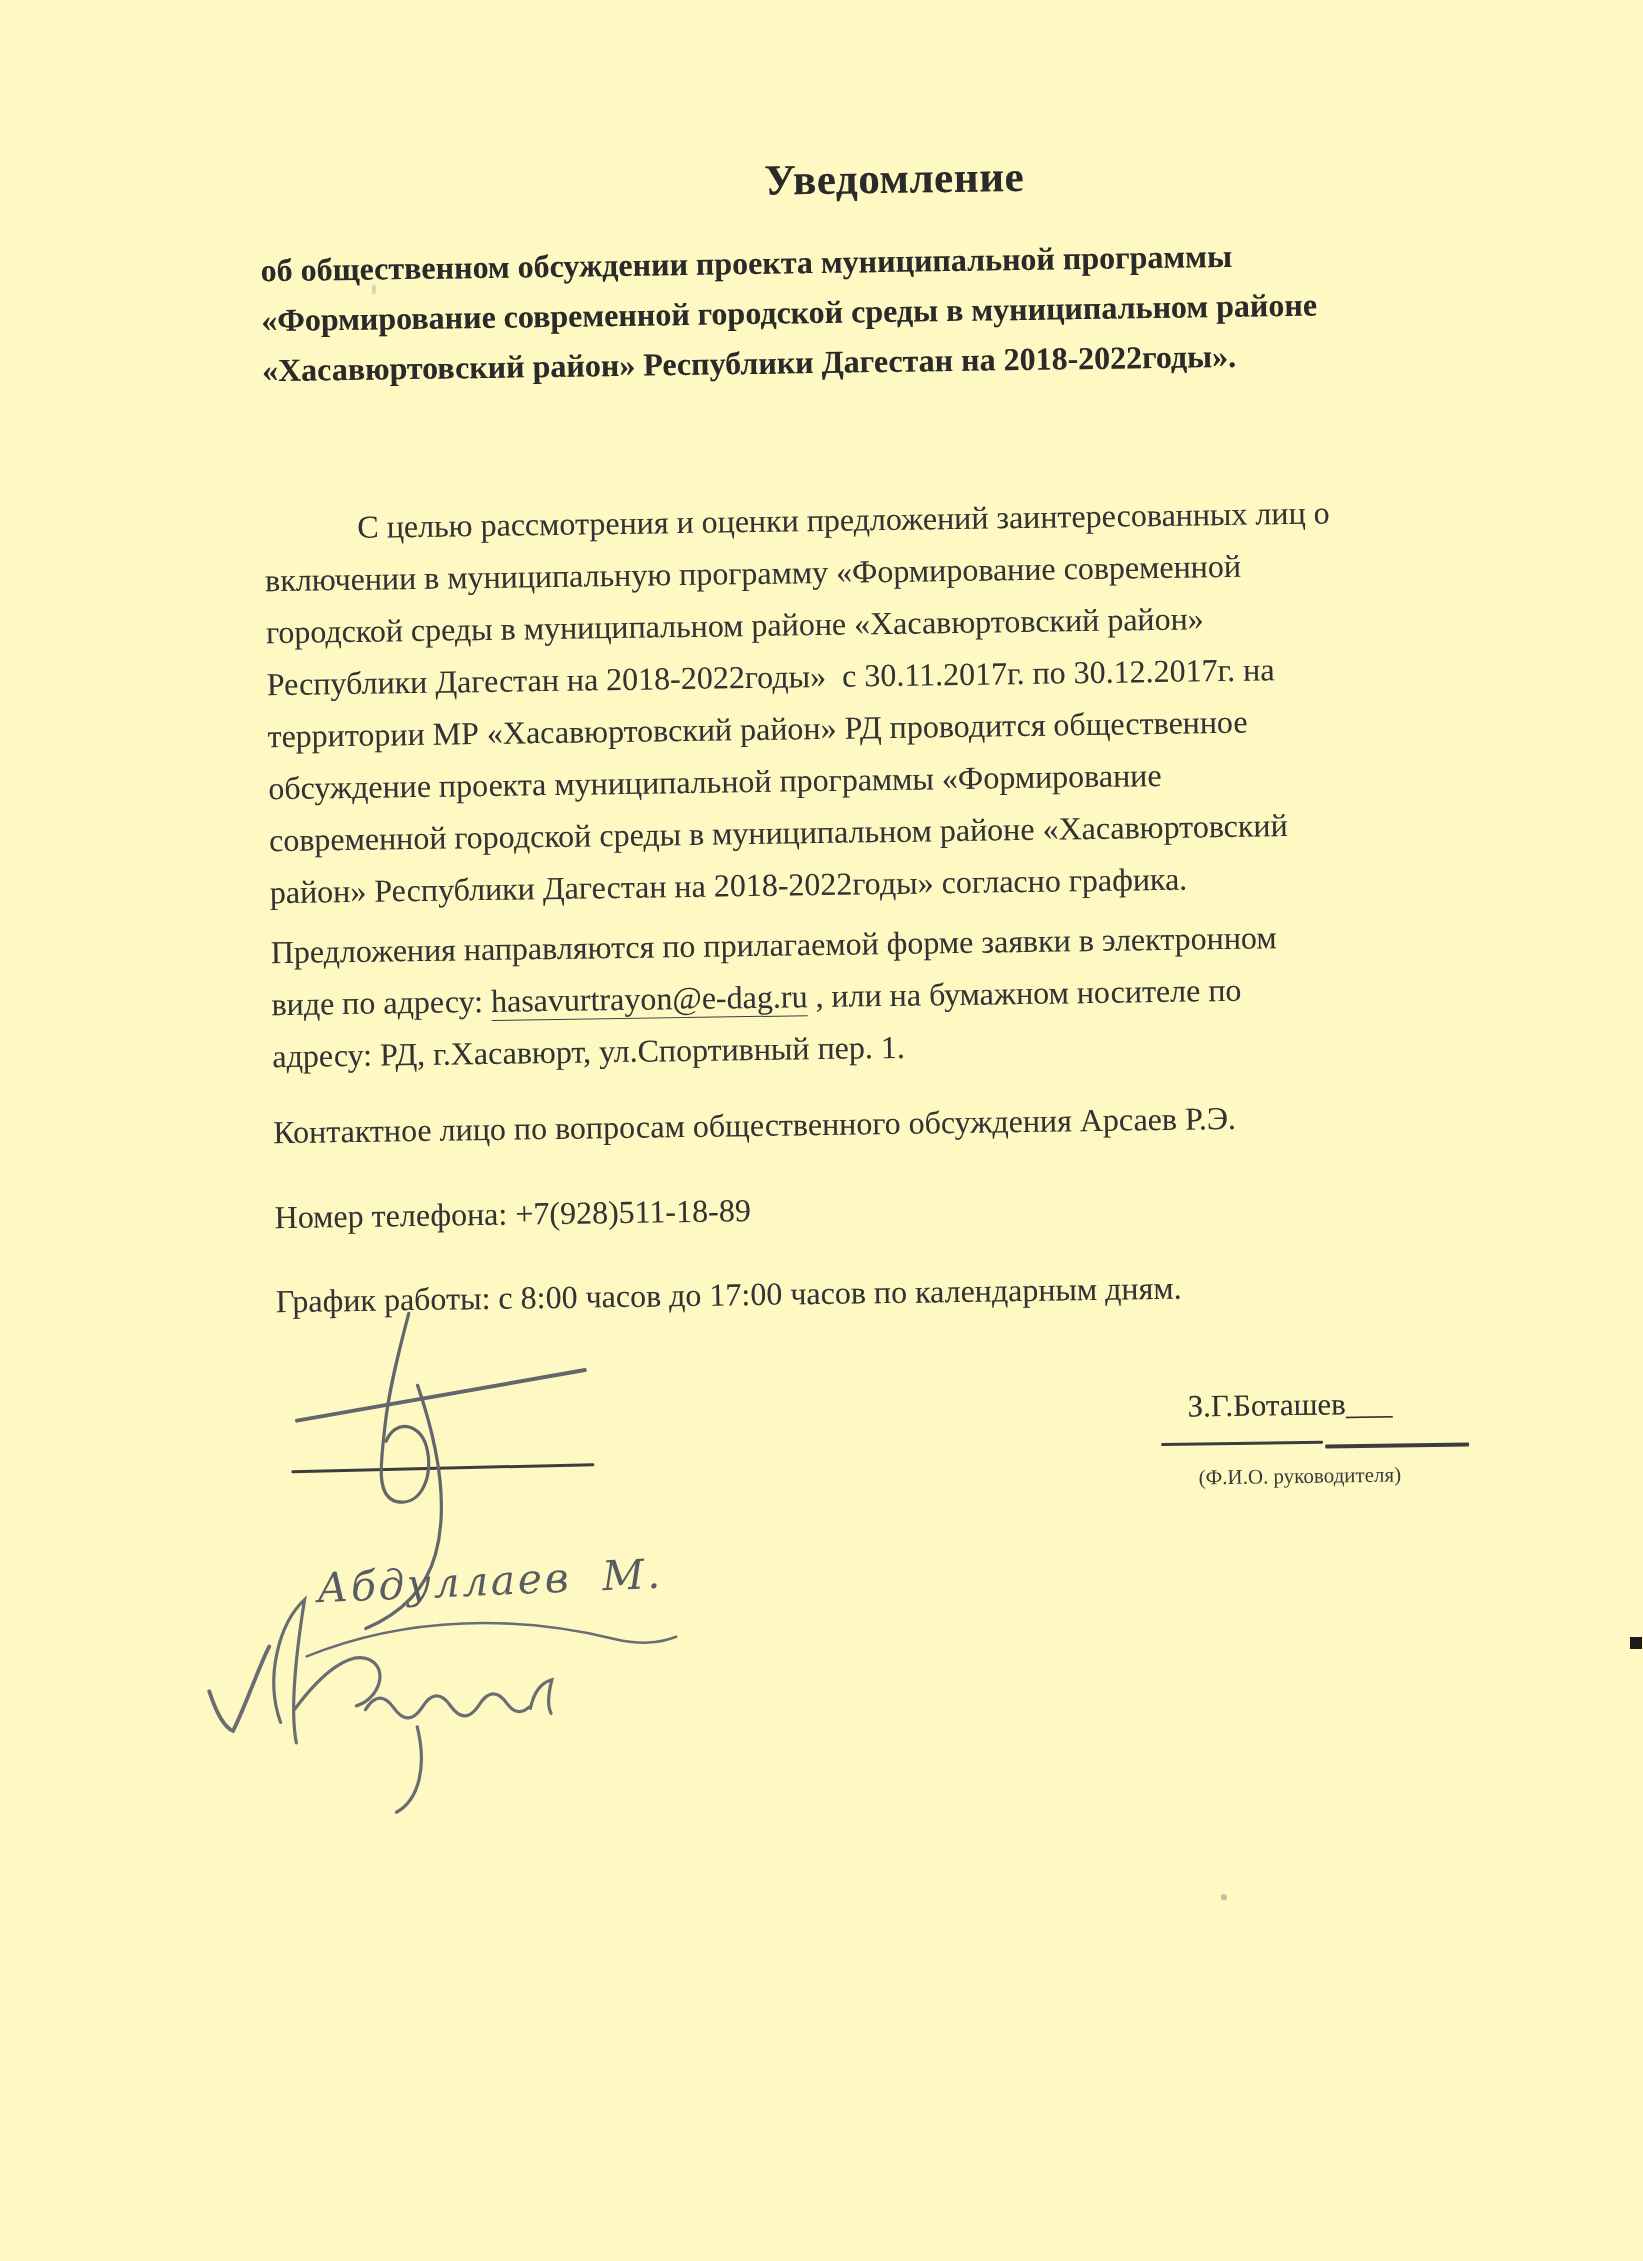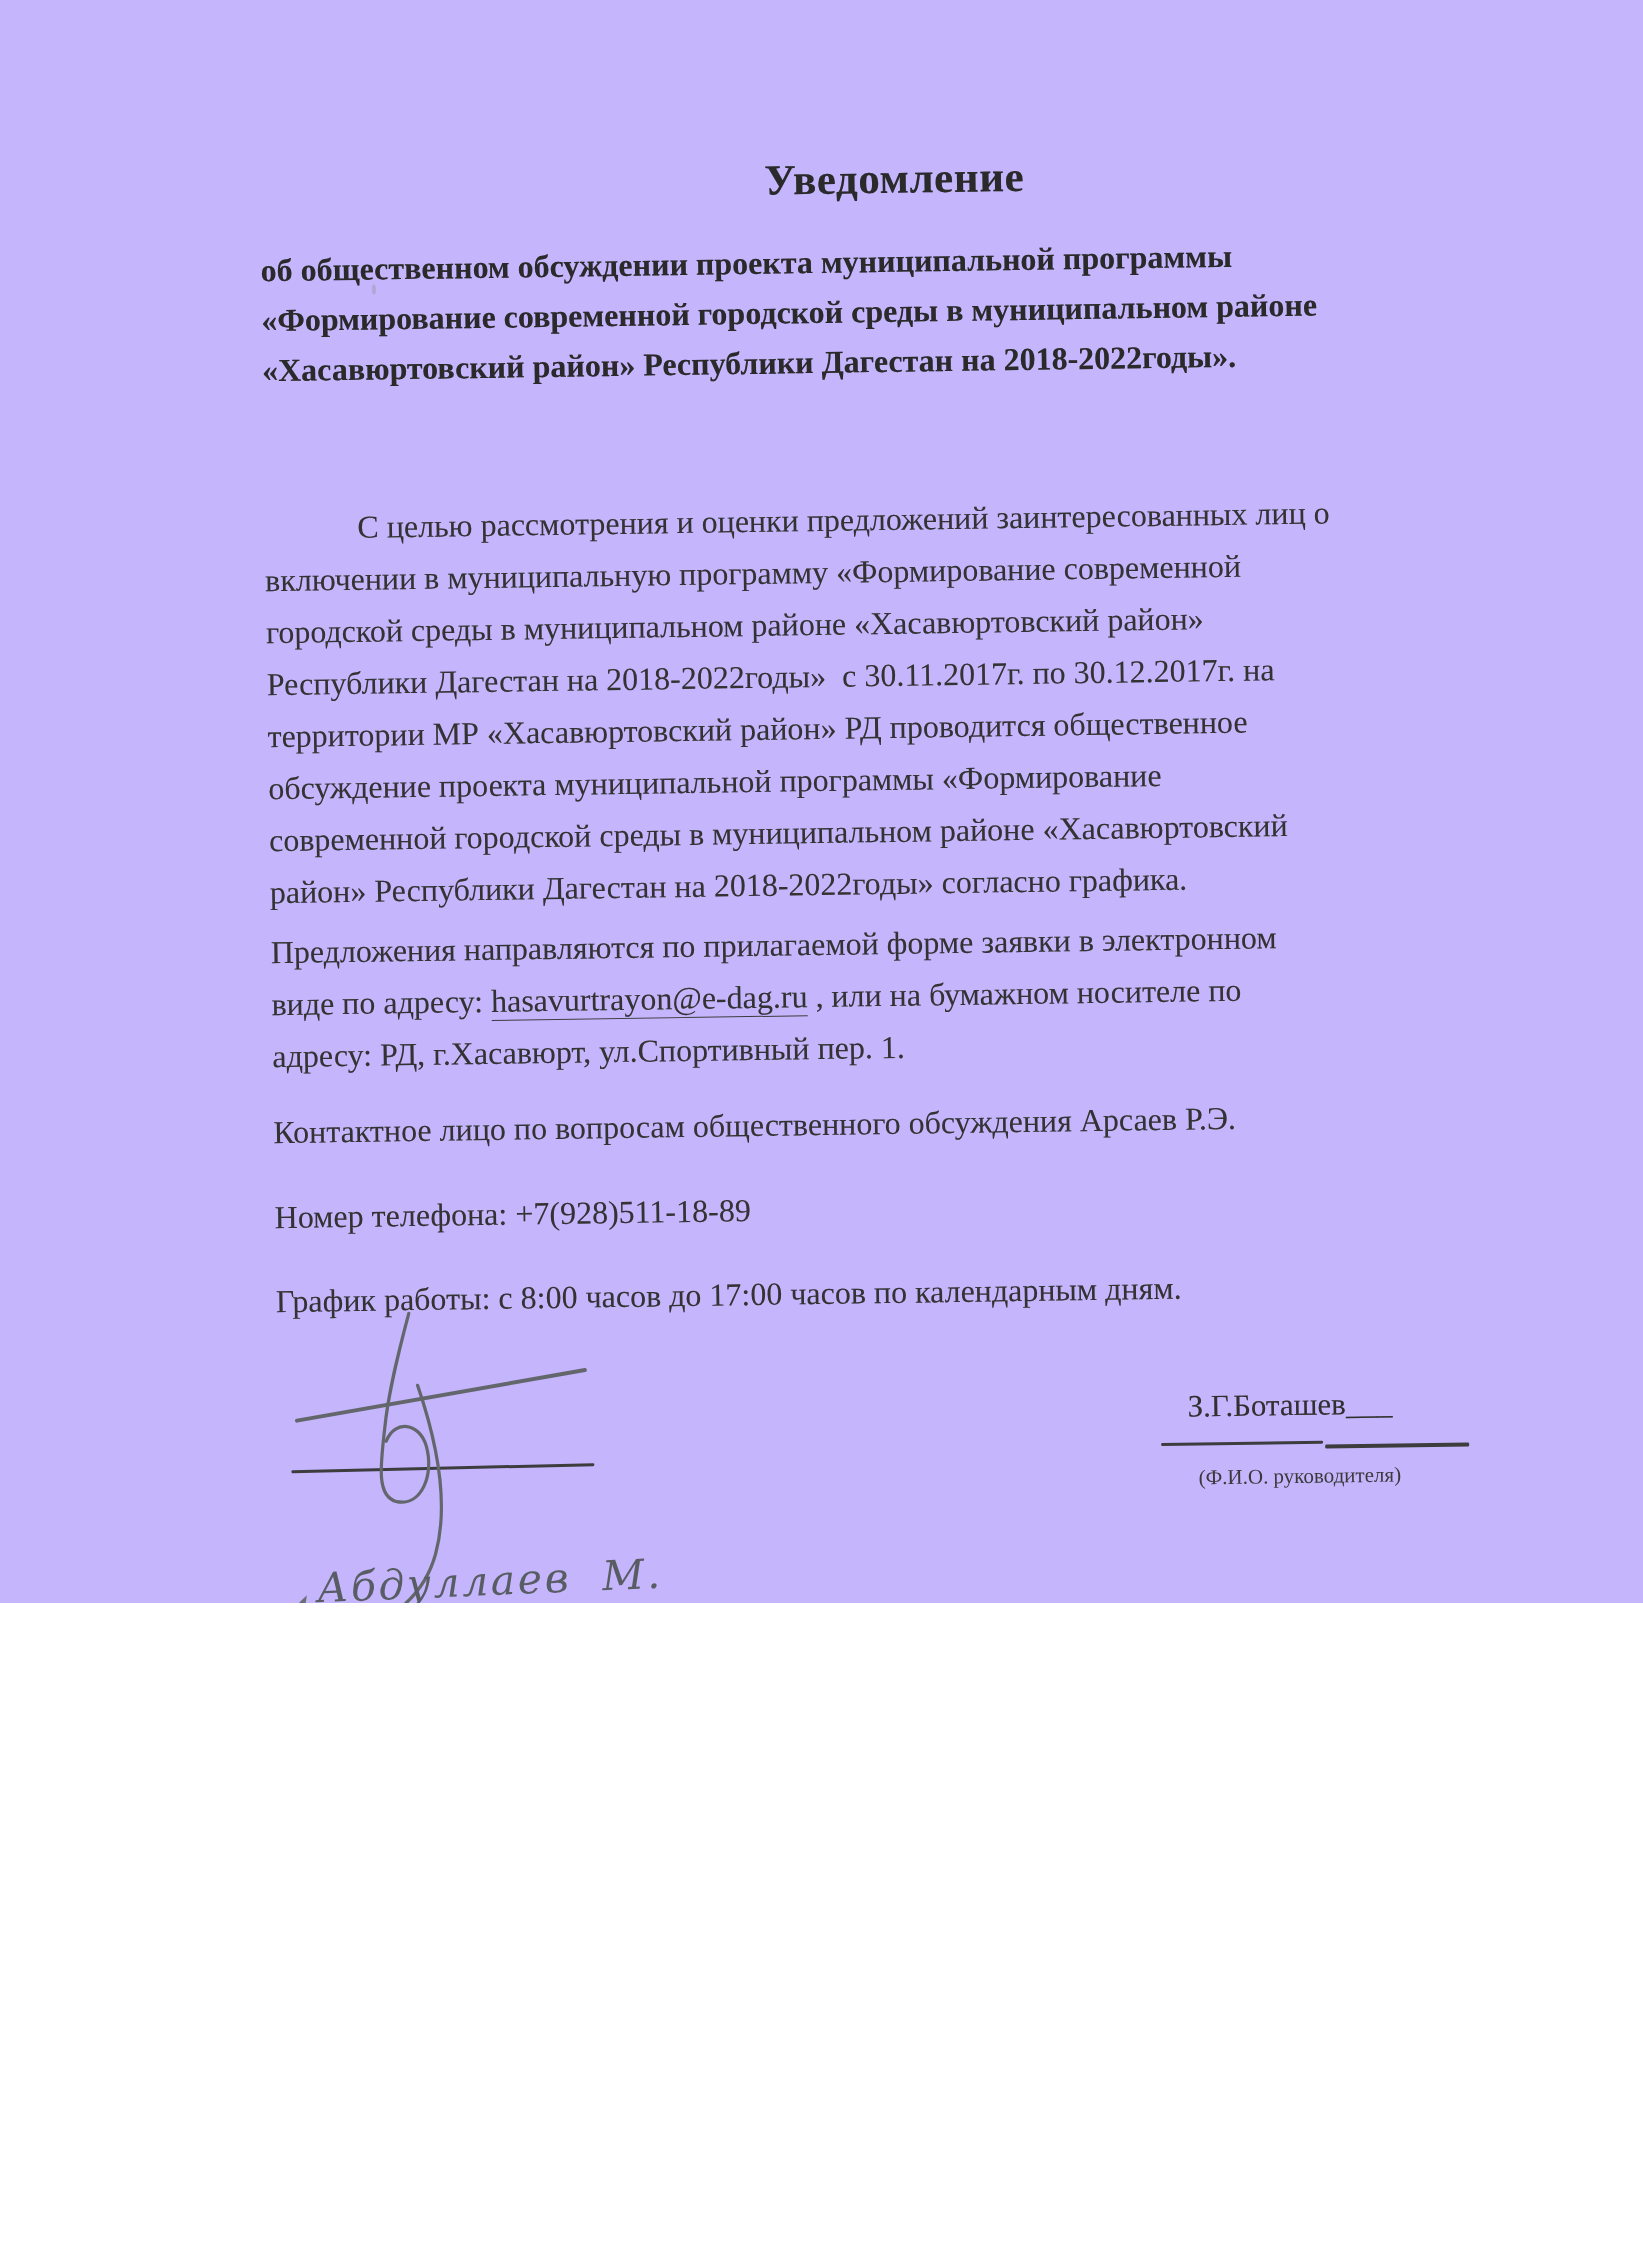--- a/index.html
+++ b/index.html
@@ -1,19 +1,19 @@
 <!DOCTYPE html>
 <html style="font-size:10.3px"><head>
 <meta charset="utf-8">
 <style>
   * { margin:0; padding:0; box-sizing:border-box; }
   html,body { background:#ffffff; }
   .page {
-    position:relative; width:1644px; height:1603px;
-    background:#c4b5fd; overflow:hidden;
+    position:relative; width:1644px; height:2261px;
+    background:#fef9c3; overflow:hidden;
     font-family:"Liberation Serif","DejaVu Serif",serif;
     color:#2e2e2e;
   }
   .tilt {
     position:absolute; left:0; top:0; width:1644px; height:2261px;
     transform:rotate(-0.85deg); transform-origin:822px 967px;
   }
   .doc-title {
     position:absolute; left:271px; top:155px; width:1270px;
     text-align:center; font-size:43px; font-weight:bold; color:#2a2a2a;

